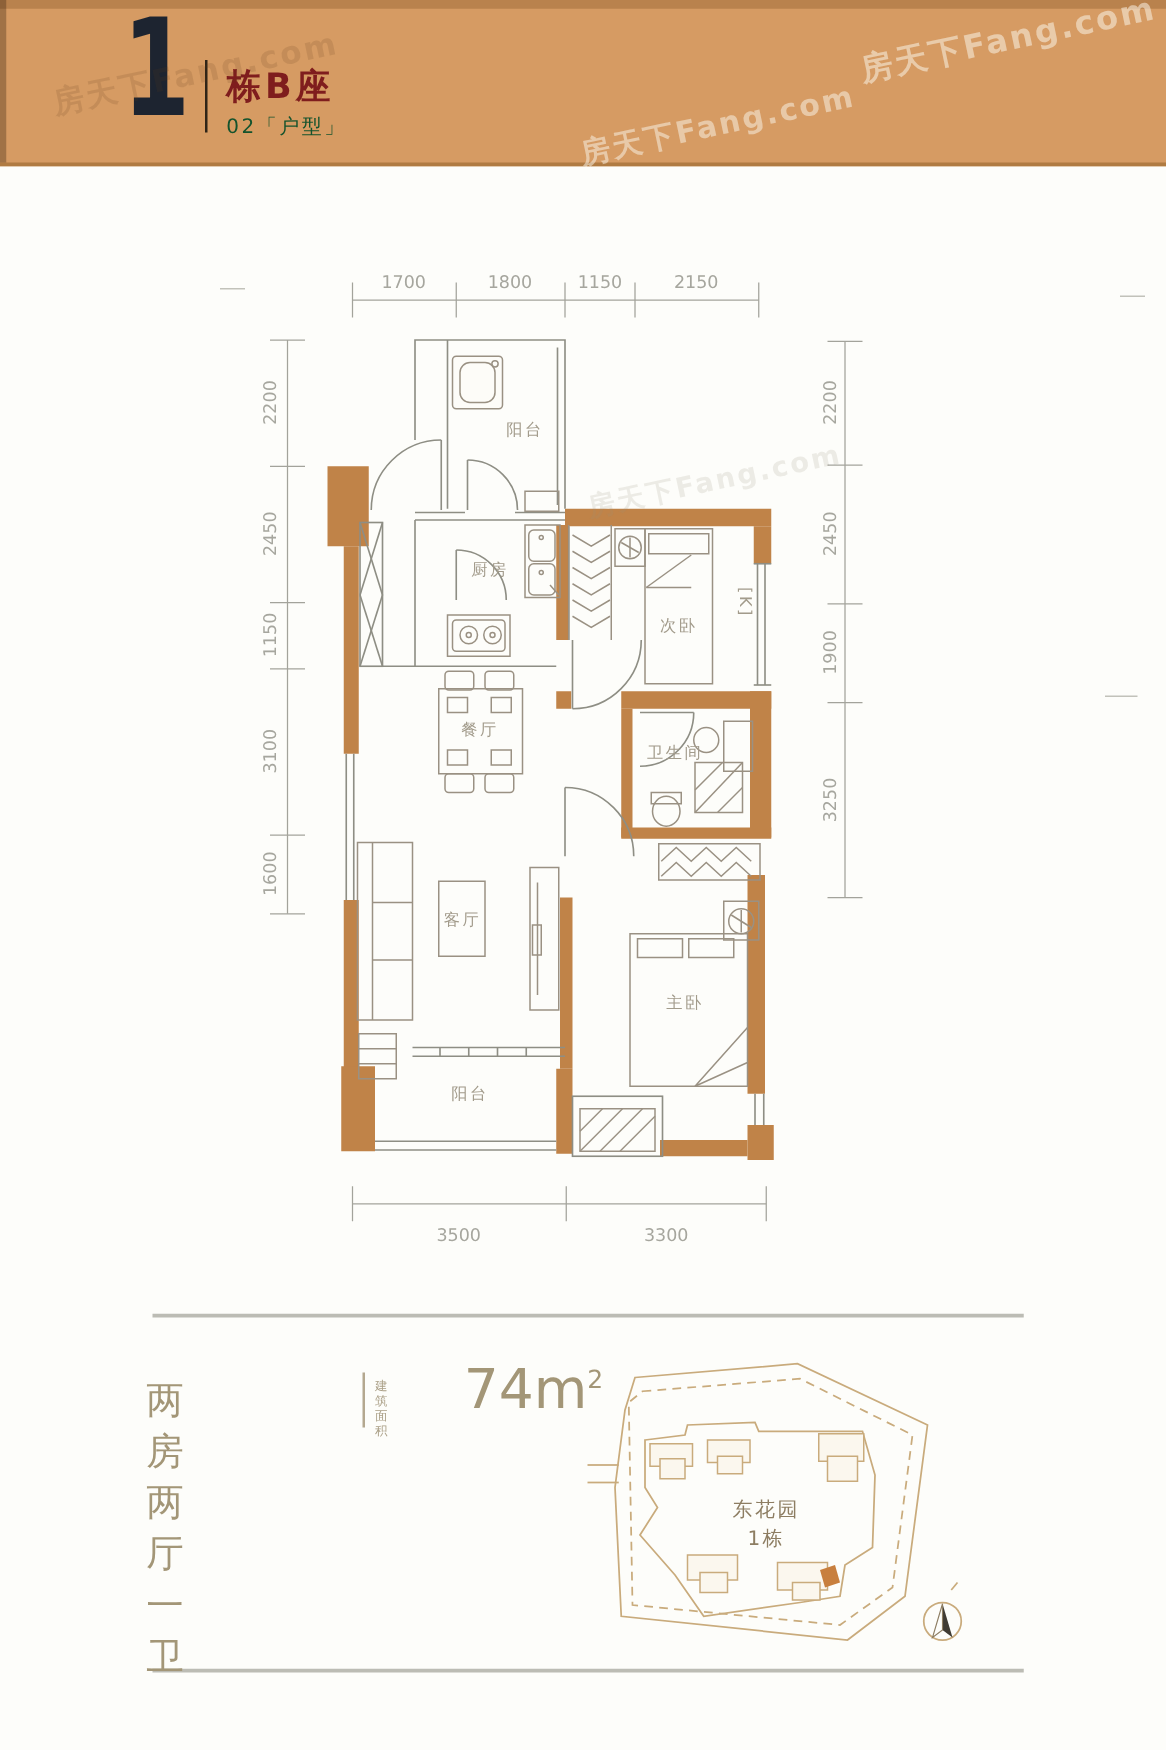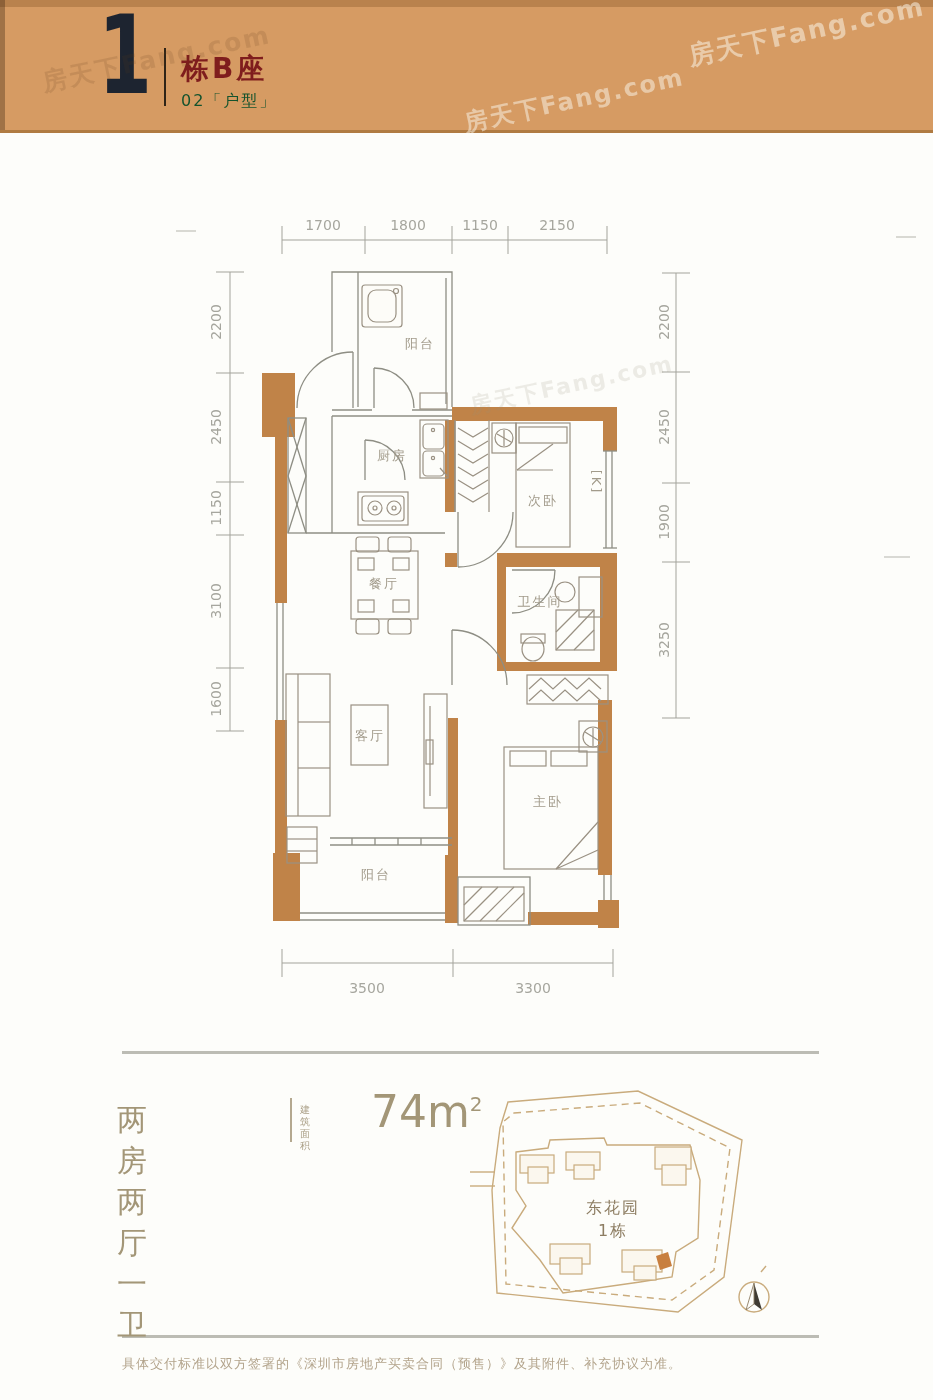--- a/index.html
+++ b/index.html
@@ -373,15 +373,14 @@
   <div class="summary">
     <div class="layout-text">两房两厅一卫</div>
     <div class="sum-divider"></div>
     <div class="area-label">
       <span>建筑</span>
       <span>面积</span>
     </div>
     <div class="area-value"><span>74m</span><sup>2</sup></div>
   </div>
 
-  <div class="footer-note">具体交付标准以双方签署的《深圳市房地产买卖合同（预售）》及其附件、补充协议为准。</div>
 
 </div>
 
 </body></html>

